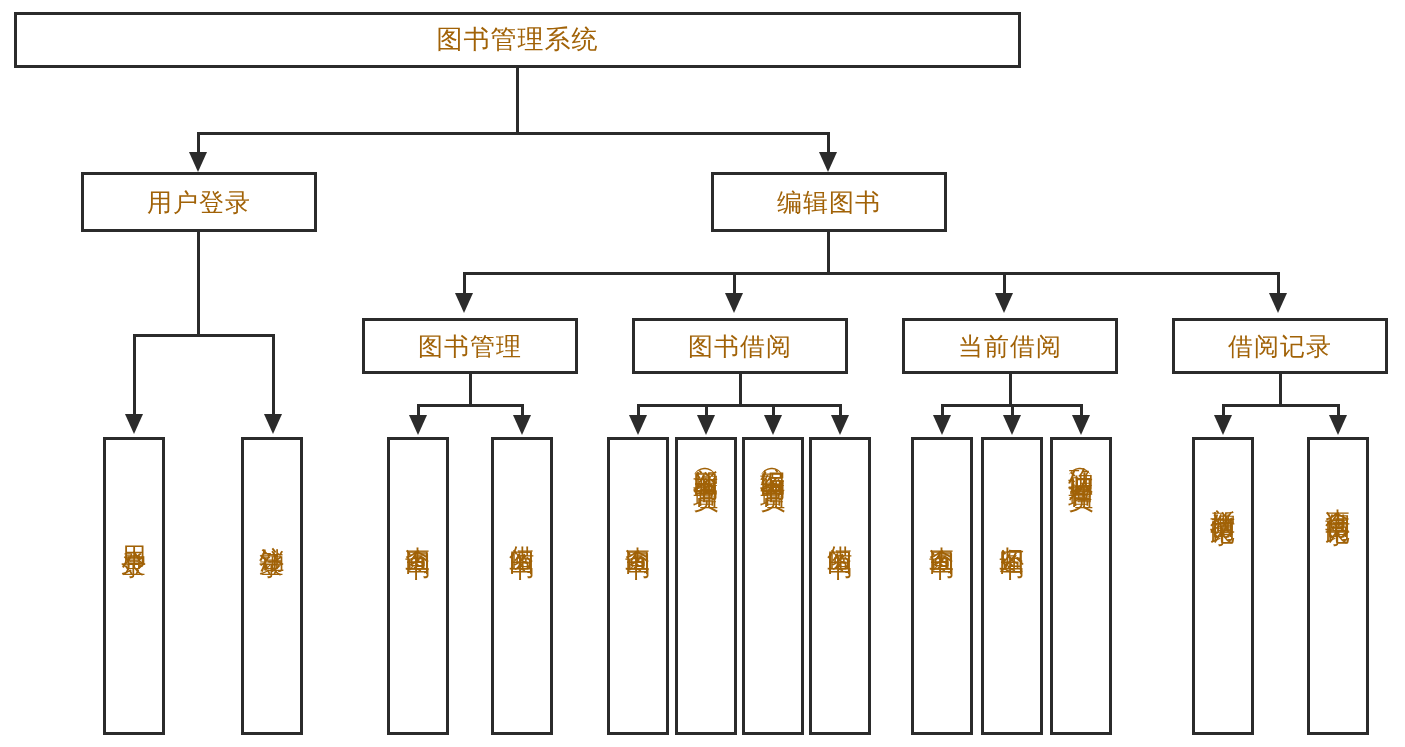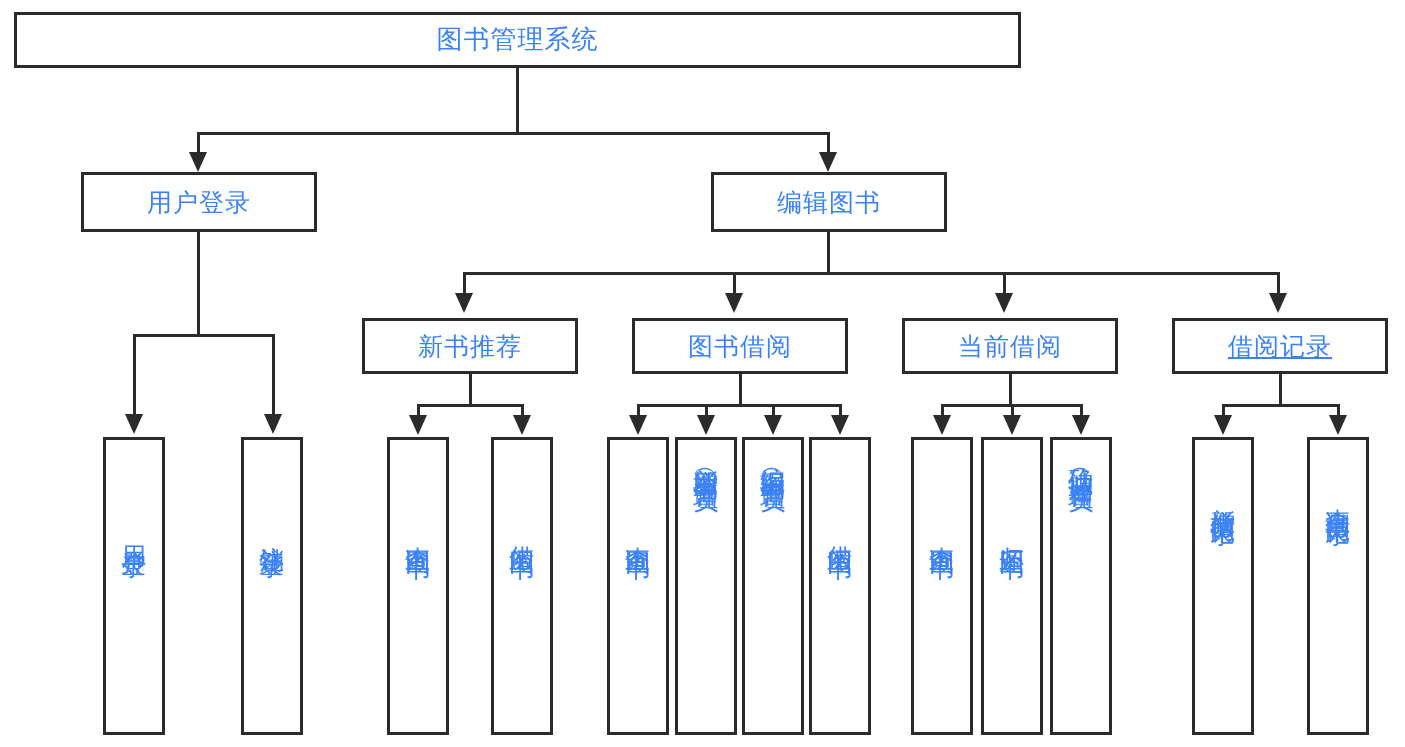--- a/index.html
+++ b/index.html
@@ -19,21 +19,21 @@
   }
   
   .node {
     position: absolute;
     box-sizing: border-box;
     border: 3px solid #2b2b2b;
     background: #ffffff;
     display: flex;
     align-items: center;
     justify-content: center;
-    color: #3b82f6;
+    color: #a16207;
   }
   .node .label {
     font-size: 25px;
     line-height: 1.15;
     letter-spacing: 1px;
     white-space: nowrap;
   }
   
   .node.root .label { font-size: 26px; }
 
@@ -122,29 +122,29 @@
   <div class="vline" style="left:463px; top:272px; height:24px;"></div>
   <div class="arrow" style="left:455px; top:293px;"></div>
   <div class="vline" style="left:733px; top:272px; height:24px;"></div>
   <div class="arrow" style="left:725px; top:293px;"></div>
   <div class="vline" style="left:1003px; top:272px; height:24px;"></div>
   <div class="arrow" style="left:995px; top:293px;"></div>
   <div class="vline" style="left:1277px; top:272px; height:24px;"></div>
   <div class="arrow" style="left:1269px; top:293px;"></div>
 
   <div class="node" style="left:362px; top:318px; width:216px; height:56px;">
-    <span class="label">新书推荐</span>
+    <span class="label">图书管理</span>
   </div>
   <div class="node" style="left:902px; top:318px; width:216px; height:56px;">
     <span class="label">当前借阅</span>
   </div>
   <div class="node" style="left:632px; top:318px; width:216px; height:56px;">
     <span class="label">图书借阅</span>
   </div>
-  <div class="node" style="left:1172px; top:318px; width:216px; height:56px;text-decoration:underline;">
+  <div class="node" style="left:1172px; top:318px; width:216px; height:56px;">
     <span class="label">借阅记录</span>
   </div>
 
   <div class="vline" style="left:469px; top:374px; height:32px;"></div>
   <div class="hline" style="left:417px; top:404px; width:106px;"></div>
   <div class="vline" style="left:417px; top:404px; height:14px;"></div>
   <div class="arrow" style="left:409px; top:415px;"></div>
   <div class="vline" style="left:521px; top:404px; height:14px;"></div>
   <div class="arrow" style="left:513px; top:415px;"></div>
 

